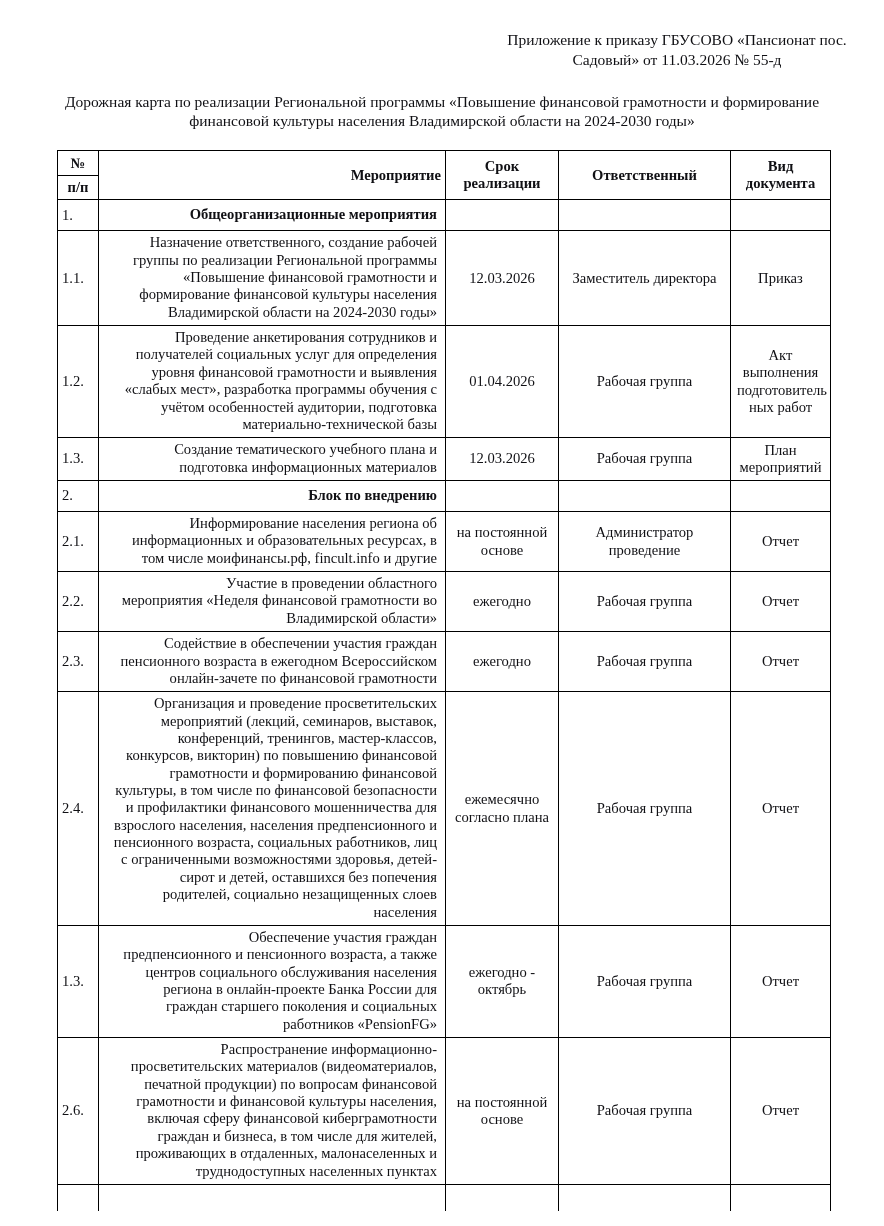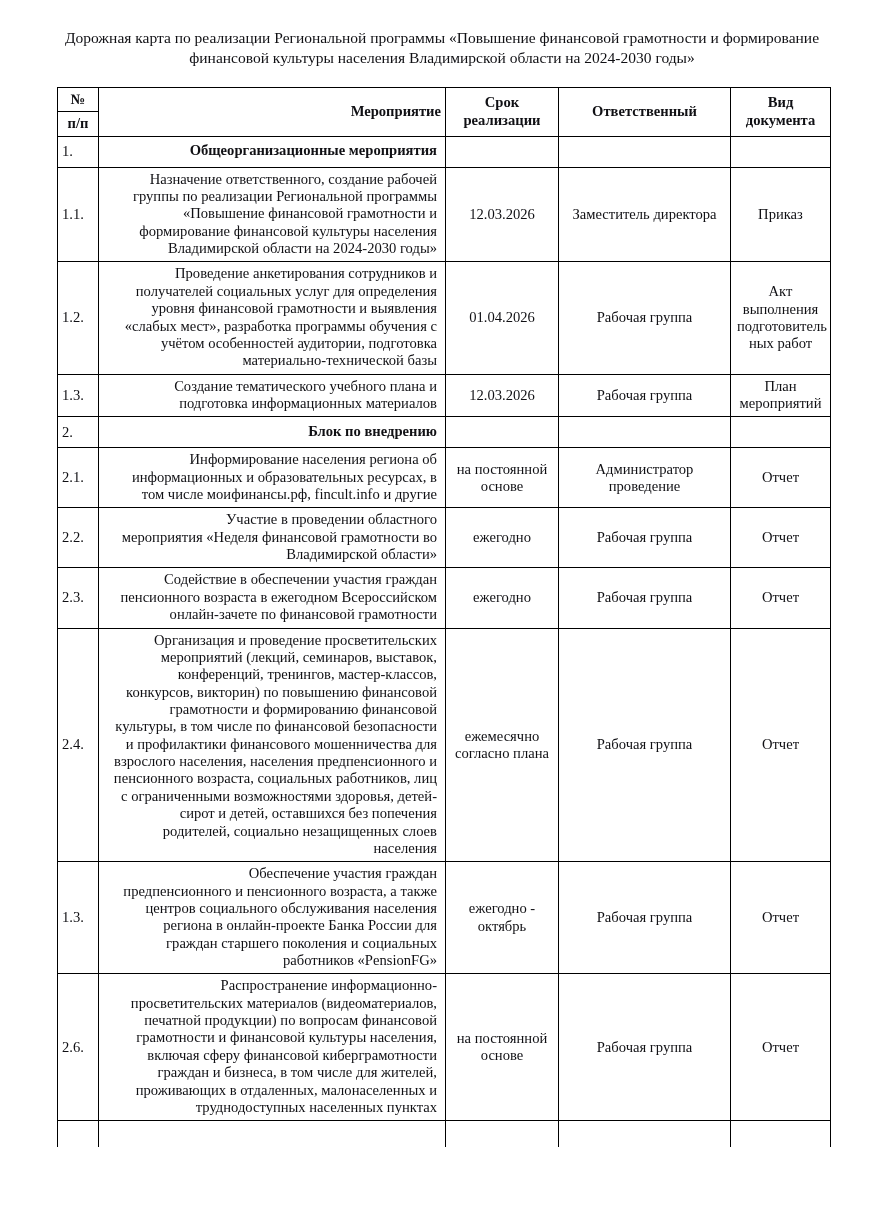--- a/index.html
+++ b/index.html
@@ -15,21 +15,21 @@
   }
   .annotation {
     width: 390px;
     margin: 30px 12px 0 auto;
     text-align: center;
     font-size: 15.5px;
     line-height: 1.28;
   }
   .doc-title {
     width: 784px;
-    margin: 28px auto 0 auto;
+    margin: 22px auto 0 auto;
     text-align: center;
     font-size: 15.5px;
     line-height: 1.28;
   }
   table.roadmap {
     margin: 19px 0 0 57px;
     width: 773px;
     table-layout: fixed;
     border-collapse: collapse;
   }
@@ -74,20 +74,21 @@
     padding: 3px 6px;
   }
   tr.section-row td { height: 23px; }
   tr.partial-row td { border-bottom: none; height: 19px; }
 </style>
 </head>
 <body>
 
 <div class="page">
 
+  <div class="annotation">Приложение к приказу ГБУСОВО «Пансионат пос. Садовый» от 11.03.2026 № 55-д</div>
 
   <div class="doc-title">Дорожная карта по реализации Региональной программы «Повышение финансовой грамотности и формирование финансовой культуры населения Владимирской области на 2024-2030 годы»</div>
 
   <table class="roadmap">
     <colgroup>
       <col class="c1">
         <col class="c2">
         <col class="c3">
         <col class="c4">
         <col class="c5">

